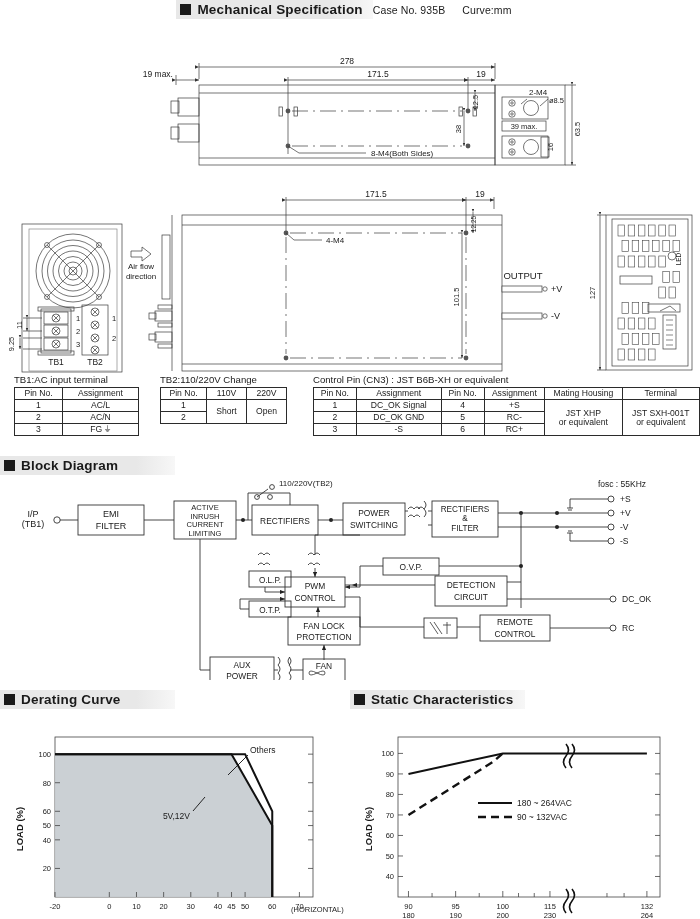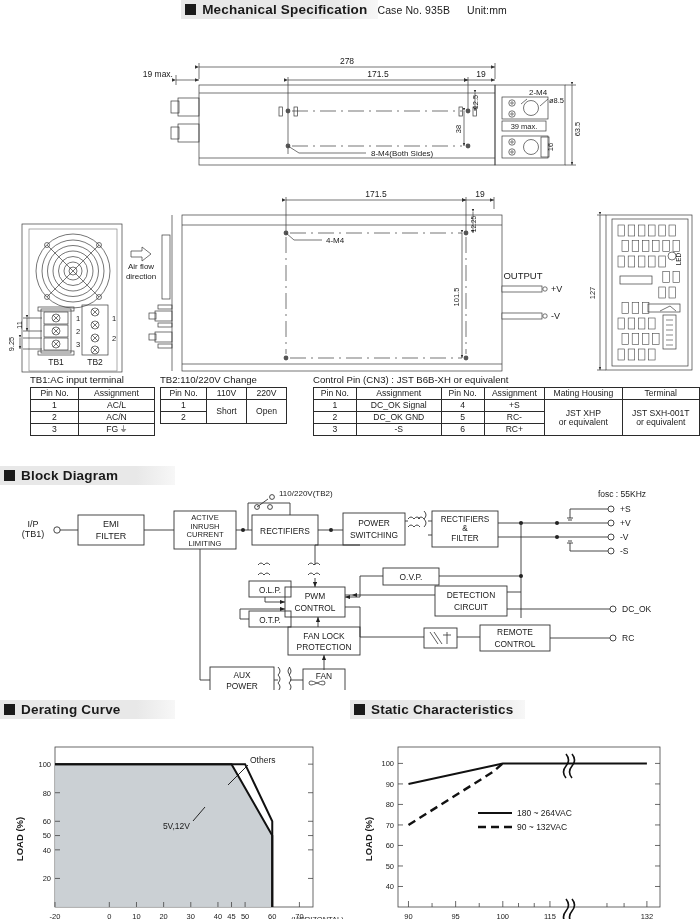--- a/index.html
+++ b/index.html
@@ -50,21 +50,21 @@
 </head>
 <body>
 
 <div class="hdr-row">
   <div class="sec-header">
     <span class="sq"></span>
     <span class="tt">Mechanical Specification</span>
   </div>
   <div class="case-no">
     <span style="margin-left:0">Case No. 935B</span>
-    <span>Unit:mm</span>
+    <span>Curve:mm</span>
   </div>
 </div>
 
 <div class="mech">
 <svg width="700" height="355" viewBox="0 0 700 355">
   <defs>
     <marker id="ar" markerWidth="7" markerHeight="7" refX="6" refY="2.5" orient="auto">
       <path d="M0,0 L6,2.5 L0,5 z" fill="#333"></path>
     </marker>
     <marker id="arS" markerWidth="6" markerHeight="6" refX="5" refY="2" orient="auto">
@@ -332,21 +332,21 @@
     <text x="551" y="300" font-size="9">-V</text>
 
     <text x="595" y="274" transform="rotate(-90 595 274)" text-anchor="middle" font-size="7.5">127</text>
     <text x="681" y="240" transform="rotate(-90 681 240)" text-anchor="middle" font-size="6.5">LED</text>
   </g>
 </svg>
 </div>
 
 <div class="tables">
 
-  <div class="tblwrap" style="left:14px;margin-left:16px;">
+  <div class="tblwrap" style="left:14px;">
     <div class="tcap">TB1:AC input terminal</div>
     <table class="pt">
       <tbody>
           <tr>
         <th style="width:48px">Pin No.</th>
         <th style="width:76px">Assignment</th>
       </tr>
       <tr>
         <td>1</td>
         <td>AC/L</td>
@@ -420,21 +420,21 @@
         <td>3</td>
         <td>-S</td>
         <td>6</td>
         <td>RC+</td>
       </tr>
     </tbody>
       </table>
   </div>
 </div>
 
-<div class="sec-header" style="margin-top:14px">
+<div class="sec-header" style="margin-top:4px">
   <span class="sq"></span>
   <span class="tt">Block Diagram</span>
 </div>
 
 <div class="blk">
 <svg width="700" height="205" viewBox="0 0 700 205">
   <defs>
     <marker id="bar" markerWidth="7" markerHeight="7" refX="6" refY="2.5" orient="auto">
       <path d="M0,0 L6,2.5 L0,5 z" fill="#222"></path>
     </marker>

